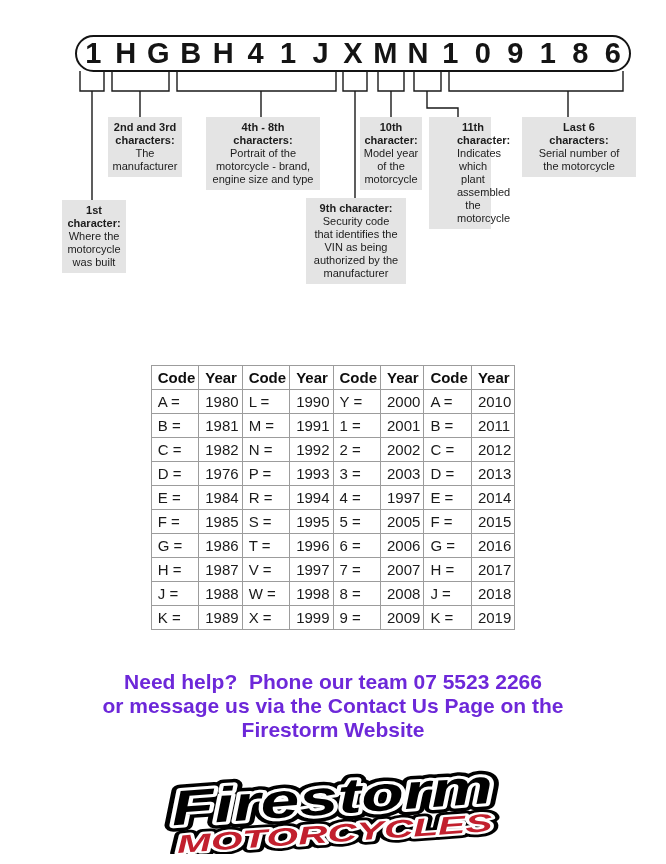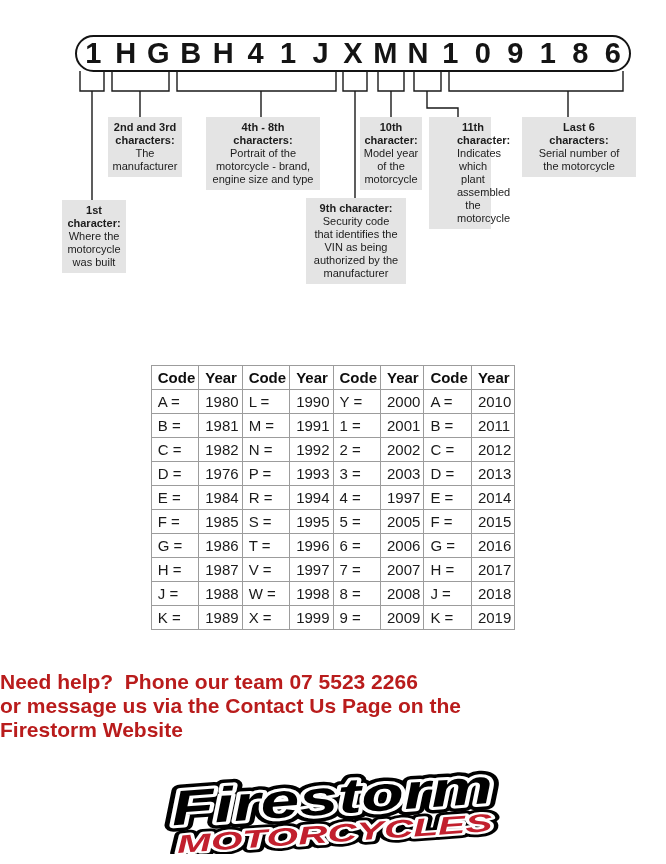--- a/index.html
+++ b/index.html
@@ -48,23 +48,23 @@
     border:1px solid #9c9c9c; text-align:left;
     padding:3px 3px 3px 6px; line-height:17px;
     overflow:hidden; white-space:nowrap;
   }
   .year-table th { font-weight:700; color:#0e0e0e; }
   .year-table col.c-code { width:37px; }
   .year-table col.c-year { width:33px; }
 
   
   .help-text {
-    margin-top:40px; text-align:left;
+    margin-top:40px; text-align:center;
     font-size:21px; font-weight:700; line-height:24px;
-    color:#b91c1c; white-space:pre-wrap;
+    color:#6d28d9; white-space:pre-wrap;
   }
 
   
   .logo-wrap { margin-top:26px; display:flex; justify-content:center; }
   .lg-outer { stroke:#000; stroke-width:13; stroke-linejoin:round; fill:#000; }
   .lg-inner { stroke:#fff; stroke-width:6;  stroke-linejoin:round; fill:#fff; }
   .lg-outer2 { stroke:#000; stroke-width:10; stroke-linejoin:round; fill:#000; }
   .lg-inner2 { stroke:#fff; stroke-width:4.5; stroke-linejoin:round; fill:#fff; }
 </style>
 </head>

